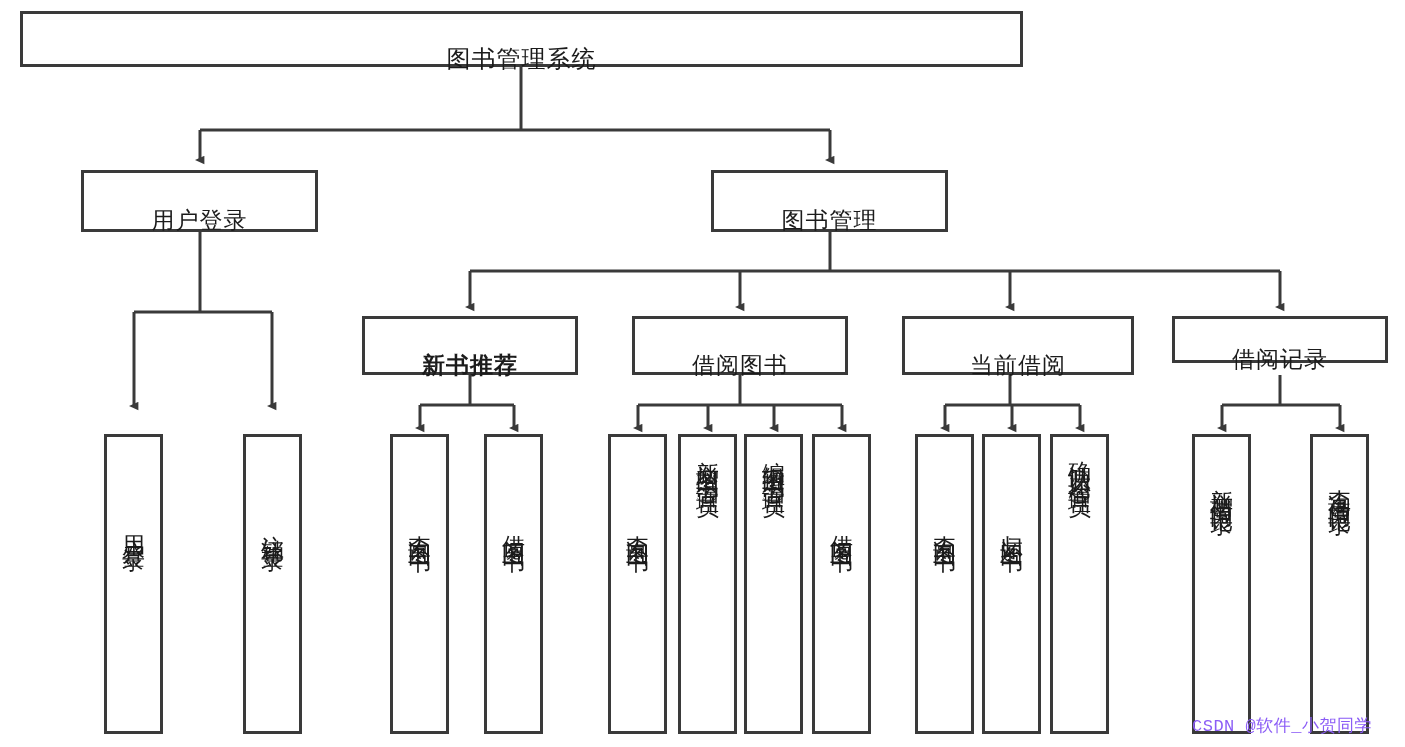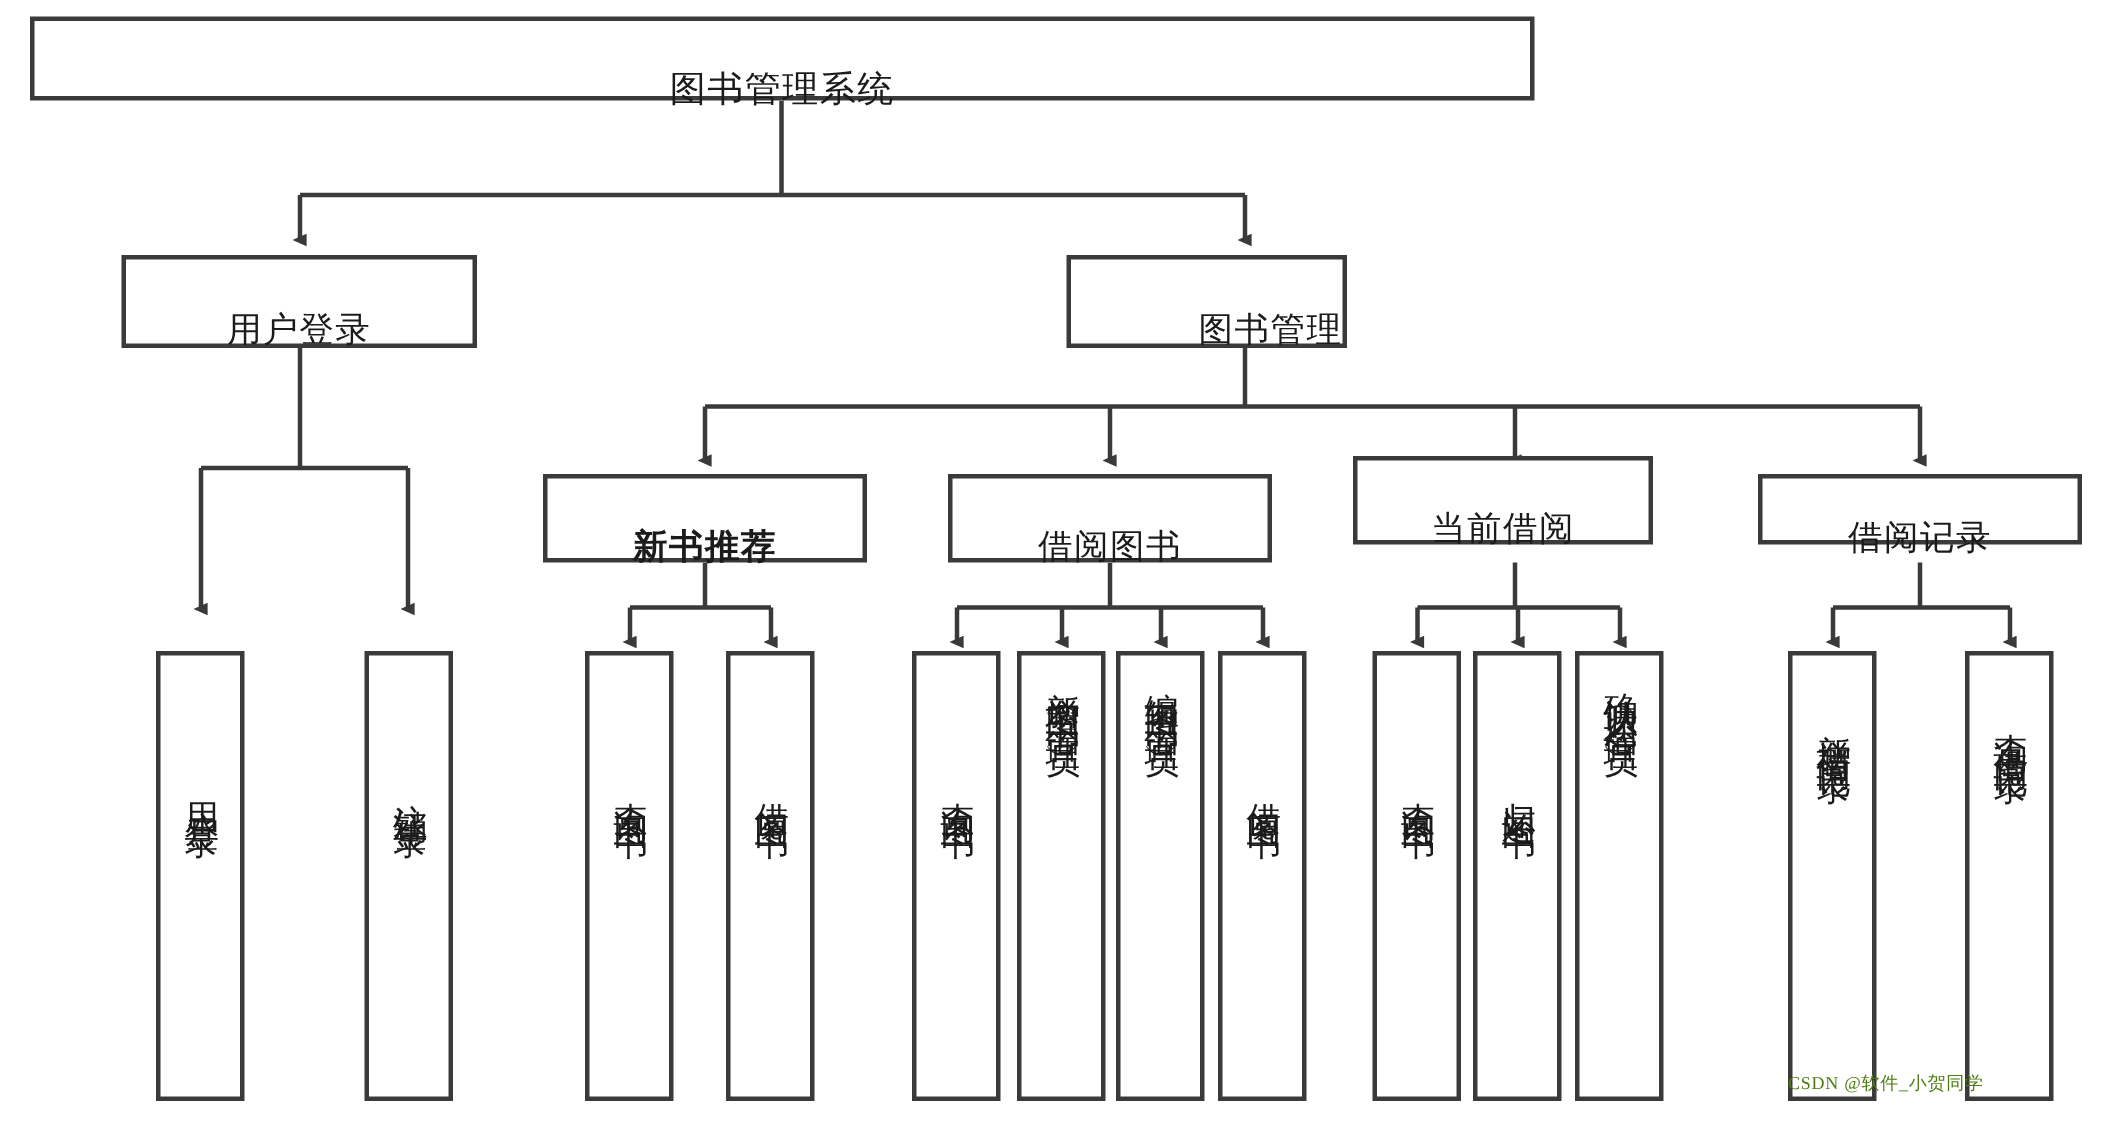--- a/index.html
+++ b/index.html
@@ -29,25 +29,25 @@
     text-orientation:upright;
     font-size:23px;
     letter-spacing:5px;
     line-height:1;
   }
   .node.root .lbl{font-size:24px;}
   .watermark{
     position:absolute;
     left:1192px;
     top:714px;
-    font-size:12px;
-    color:#4d7c0f;
+    font-size:17px;
+    color:#8b5cf6;
     white-space:nowrap;
     letter-spacing:0.5px;
-    font-family:Liberation Serif, serif;
+    font-family:Liberation Mono, monospace;
   }
 </style>
 </head>
 <body>
 
 <div id="stage">
 
   <svg class="wires" viewBox="0 0 1405 747">
     <defs>
       <marker id="arw" markerWidth="10" markerHeight="10" refX="4.2" refY="5" orient="auto" markerUnits="userSpaceOnUse">
@@ -98,31 +98,31 @@
     </g>
   </svg>
 
   <div class="node horiz root" style="left:20px;top:11px;width:1003px;height:56px;">
     <span class="lbl">图书管理系统</span>
   </div>
 
   <div class="node horiz" style="left:81px;top:170px;width:237px;height:62px;">
     <span class="lbl">用户登录</span>
   </div>
-  <div class="node horiz" style="left:711px;top:170px;width:187px;height:62px;justify-content:flex-end;">
+  <div class="node horiz" style="left:711px;top:170px;width:237px;height:62px;">
     <span class="lbl">图书管理</span>
   </div>
 
   <div class="node horiz" style="left:362px;top:316px;width:216px;height:59px;font-weight:bold;">
     <span class="lbl">新书推荐</span>
   </div>
   <div class="node horiz" style="left:632px;top:316px;width:216px;height:59px;">
     <span class="lbl">借阅图书</span>
   </div>
-  <div class="node horiz" style="left:902px;top:304px;width:200px;height:59px;">
+  <div class="node horiz" style="left:902px;top:316px;width:232px;height:59px;">
     <span class="lbl">当前借阅</span>
   </div>
   <div class="node horiz" style="left:1172px;top:316px;width:216px;height:47px;">
     <span class="lbl">借阅记录</span>
   </div>
 
   <div class="node vert" style="left:104px;top:434px;width:59px;height:300px;padding-top:80px;">
     <span class="lbl">用户登录</span>
   </div>
   <div class="node vert" style="left:243px;top:434px;width:59px;height:300px;padding-top:80px;">

